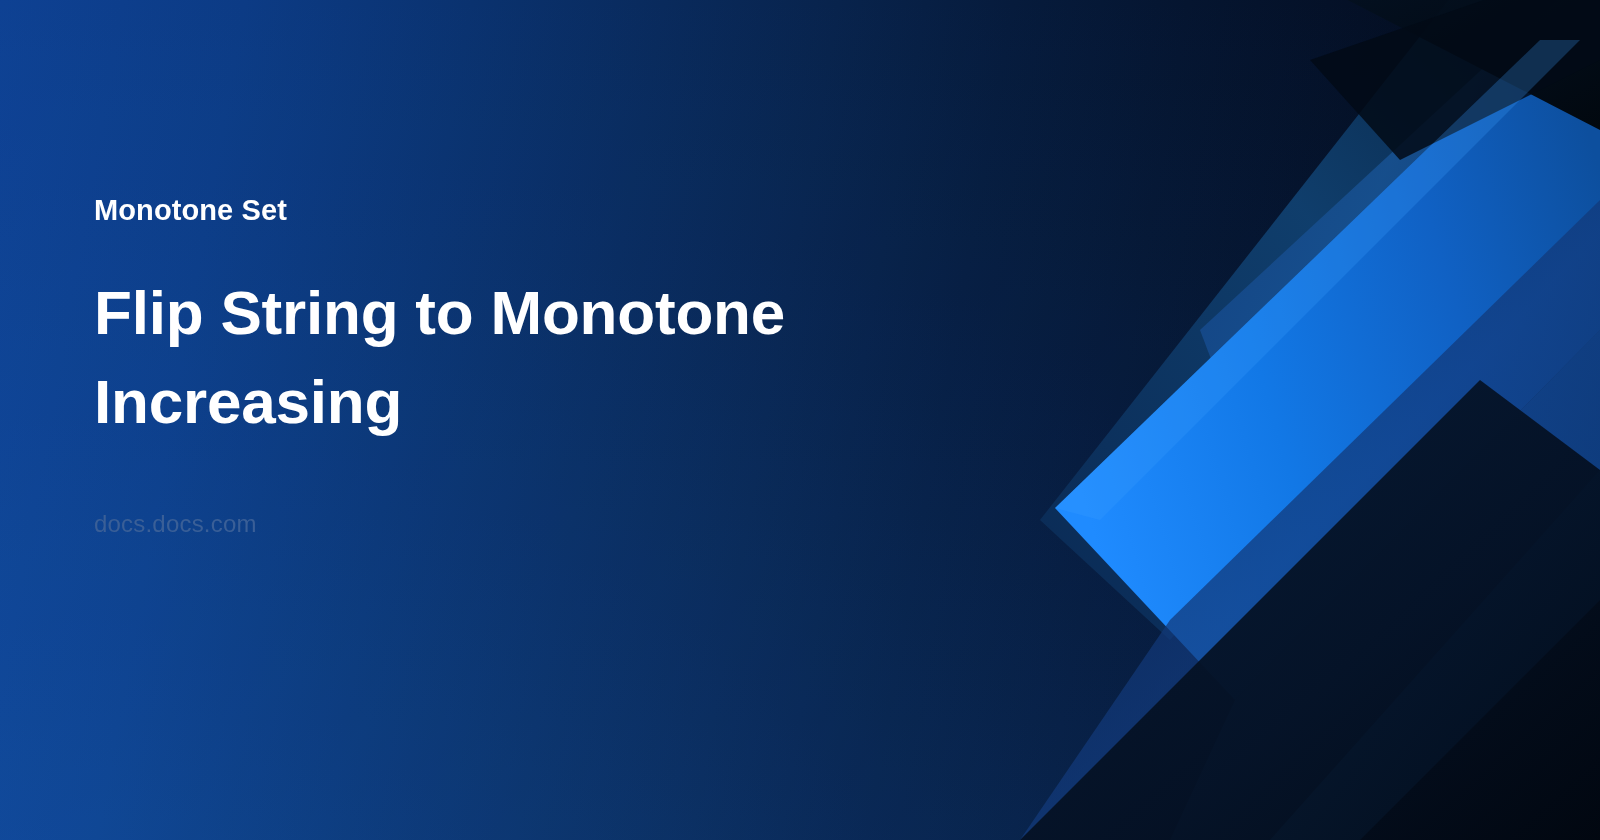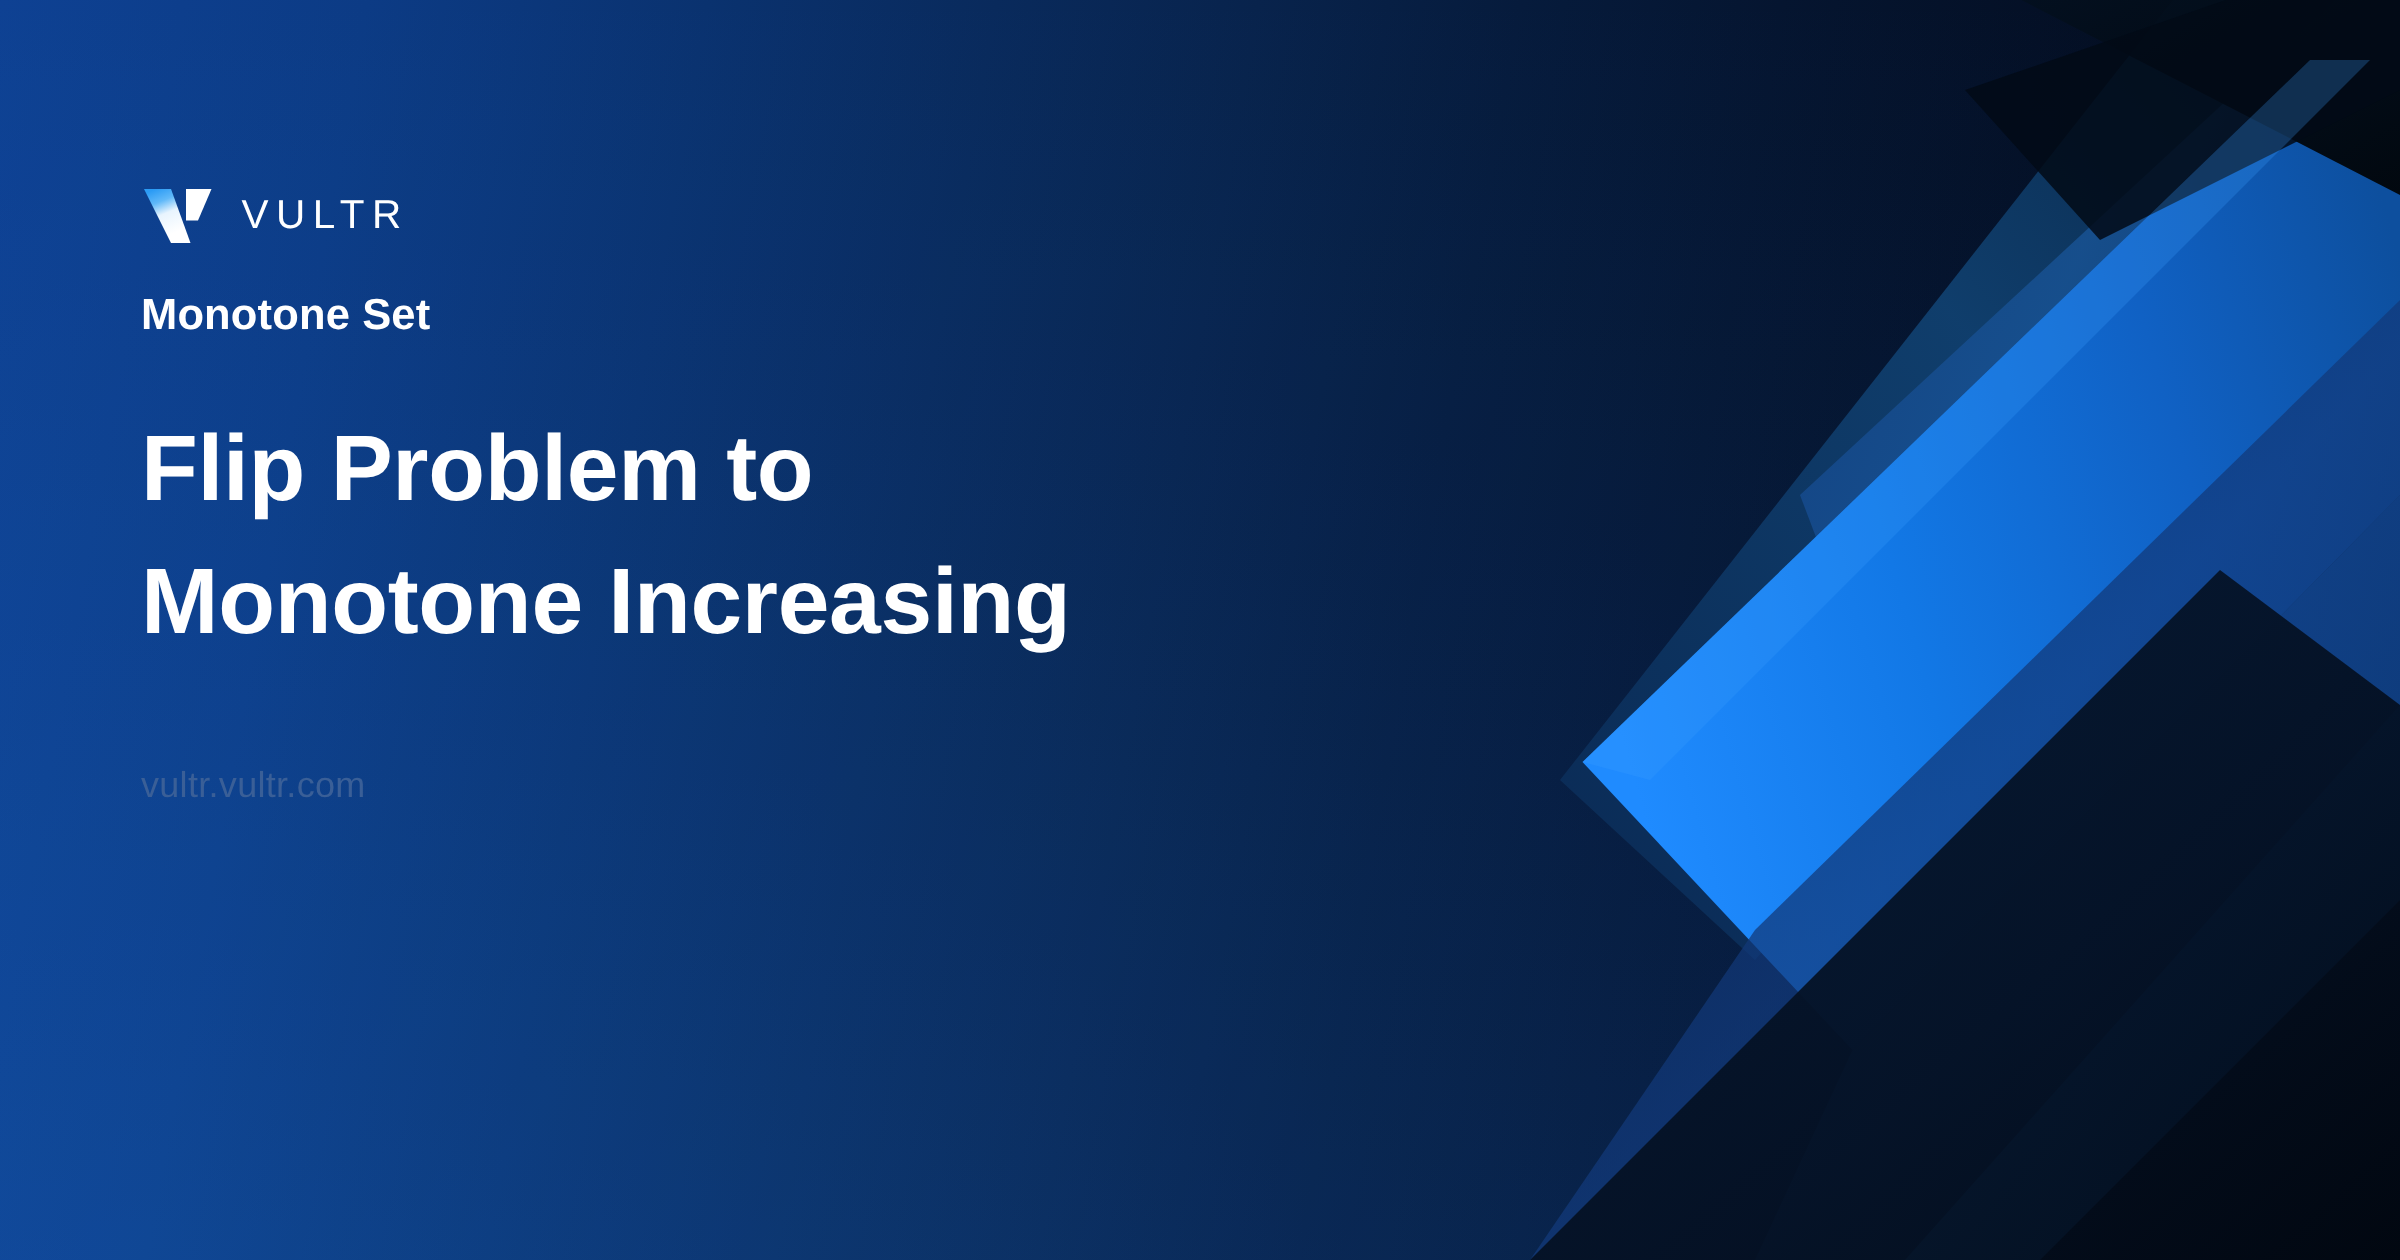--- a/index.html
+++ b/index.html
@@ -184,38 +184,21 @@
       <polygon points="560,-40 760,-40 760,130 430,-40" fill="url(#gDarkTop)" opacity="0.96"></polygon>
 
       <polygon points="470,60 760,-40 760,60 560,160" fill="#020a16" opacity="0.85"></polygon>
 
       <polygon points="215,508 700,40 740,40 260,520" fill="#3aa0ff" opacity="0.25"></polygon>
     </svg>
   </div>
 
   <div class="content">
 
-    <div class="logo-row">
-      <svg class="logo-mark" viewBox="0 0 50 50" xmlns="http://www.w3.org/2000/svg">
-        <defs>
-          <linearGradient id="logoGrad" x1="0.25" y1="0" x2="0.55" y2="0.85">
-            <stop offset="0%" stop-color="#2b9bf5"></stop>
-            <stop offset="28%" stop-color="#61b9f9"></stop>
-            <stop offset="55%" stop-color="#e8f4fe"></stop>
-            <stop offset="100%" stop-color="#ffffff"></stop>
-          </linearGradient>
-        </defs>
-
-        <polygon points="2,8 20,8 33,44 20,44" fill="url(#logoGrad)"></polygon>
-
-        <polygon points="30,8 47,8 38,29 30,29" fill="#ffffff"></polygon>
-      </svg>
-      <span class="logo-word">VULTR</span>
-    </div>
 
     <div class="eyebrow">Monotone Set</div>
 
-    <h1 class="headline">Flip Problem to Monotone Increasing</h1>
-
-    <div class="footer-url">vultr.vultr.com</div>
+    <h1 class="headline">Flip String to Monotone Increasing</h1>
+
+    <div class="footer-url">docs.docs.com</div>
 
   </div>
 </div>
 
 </body></html>

